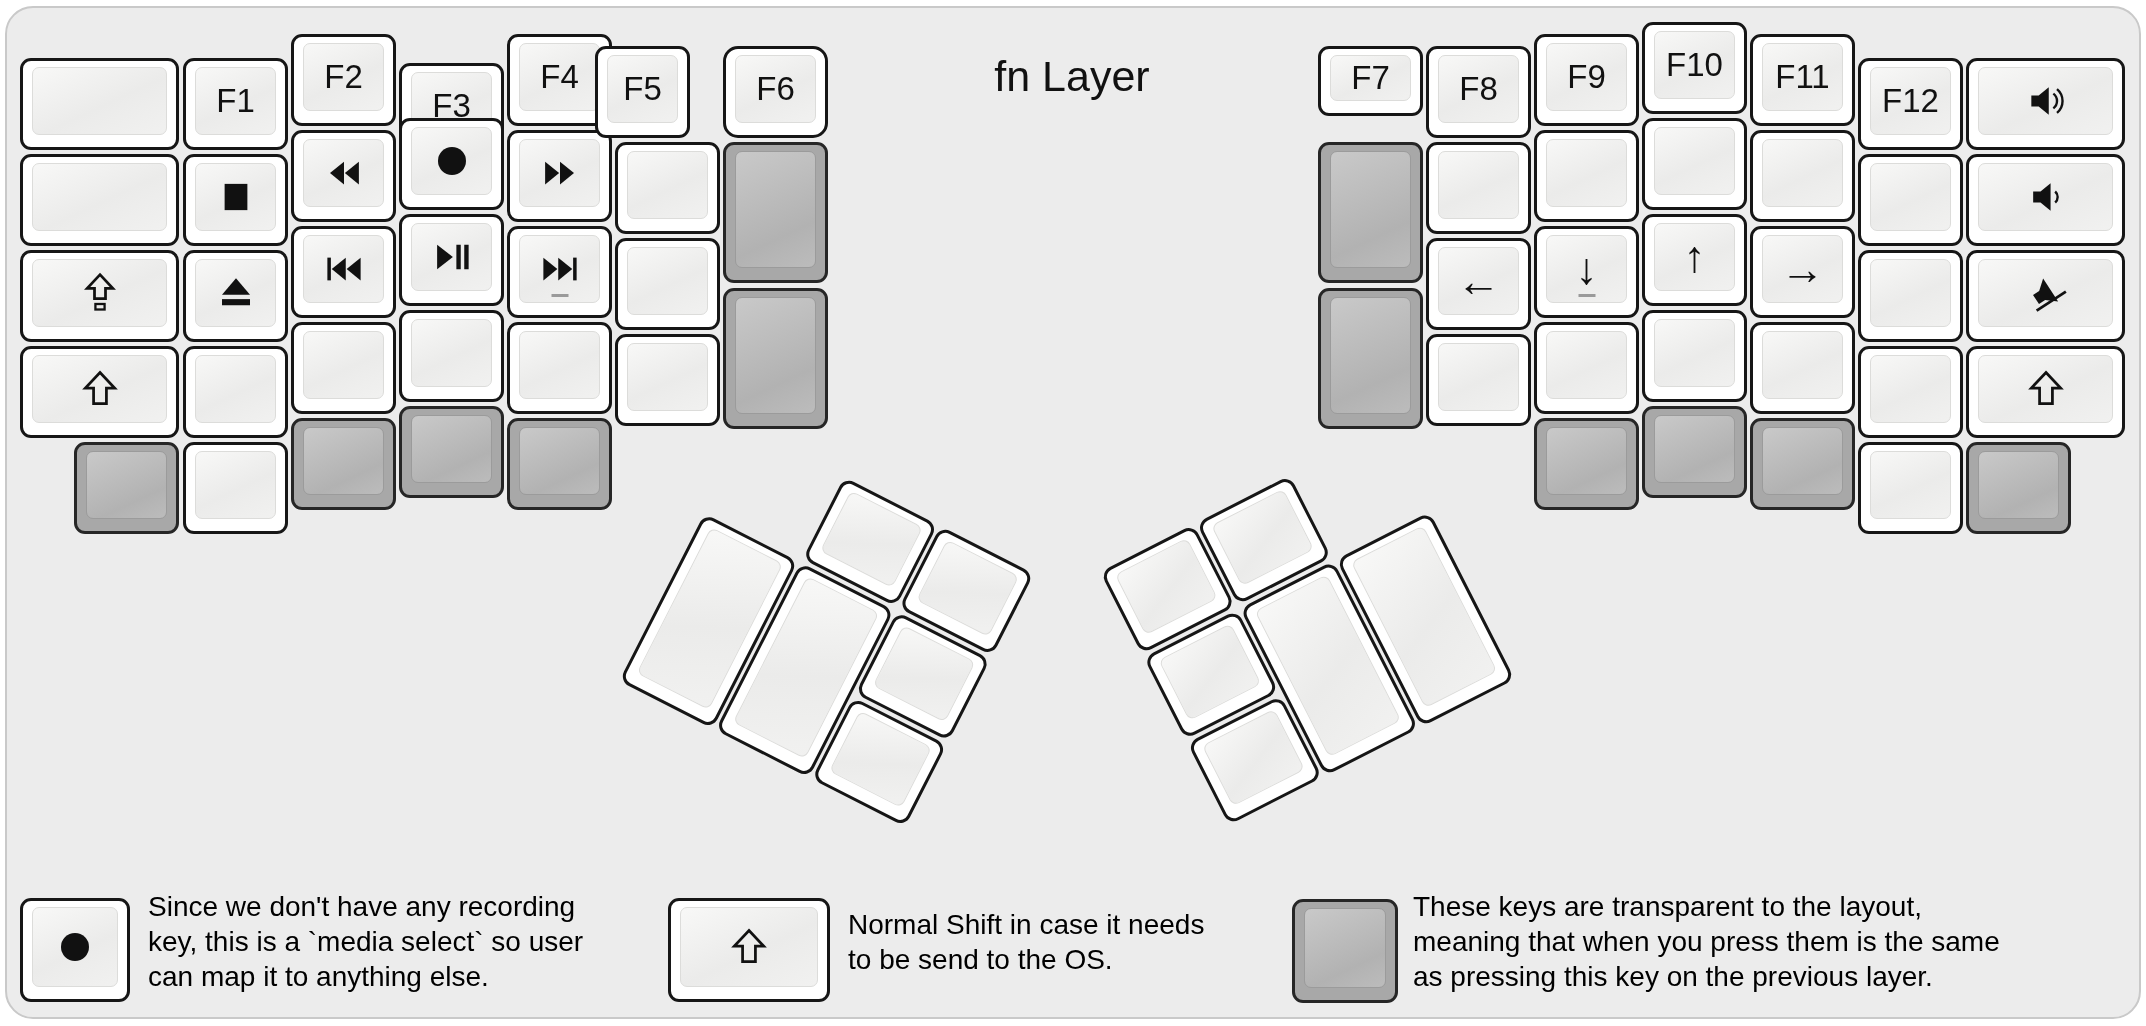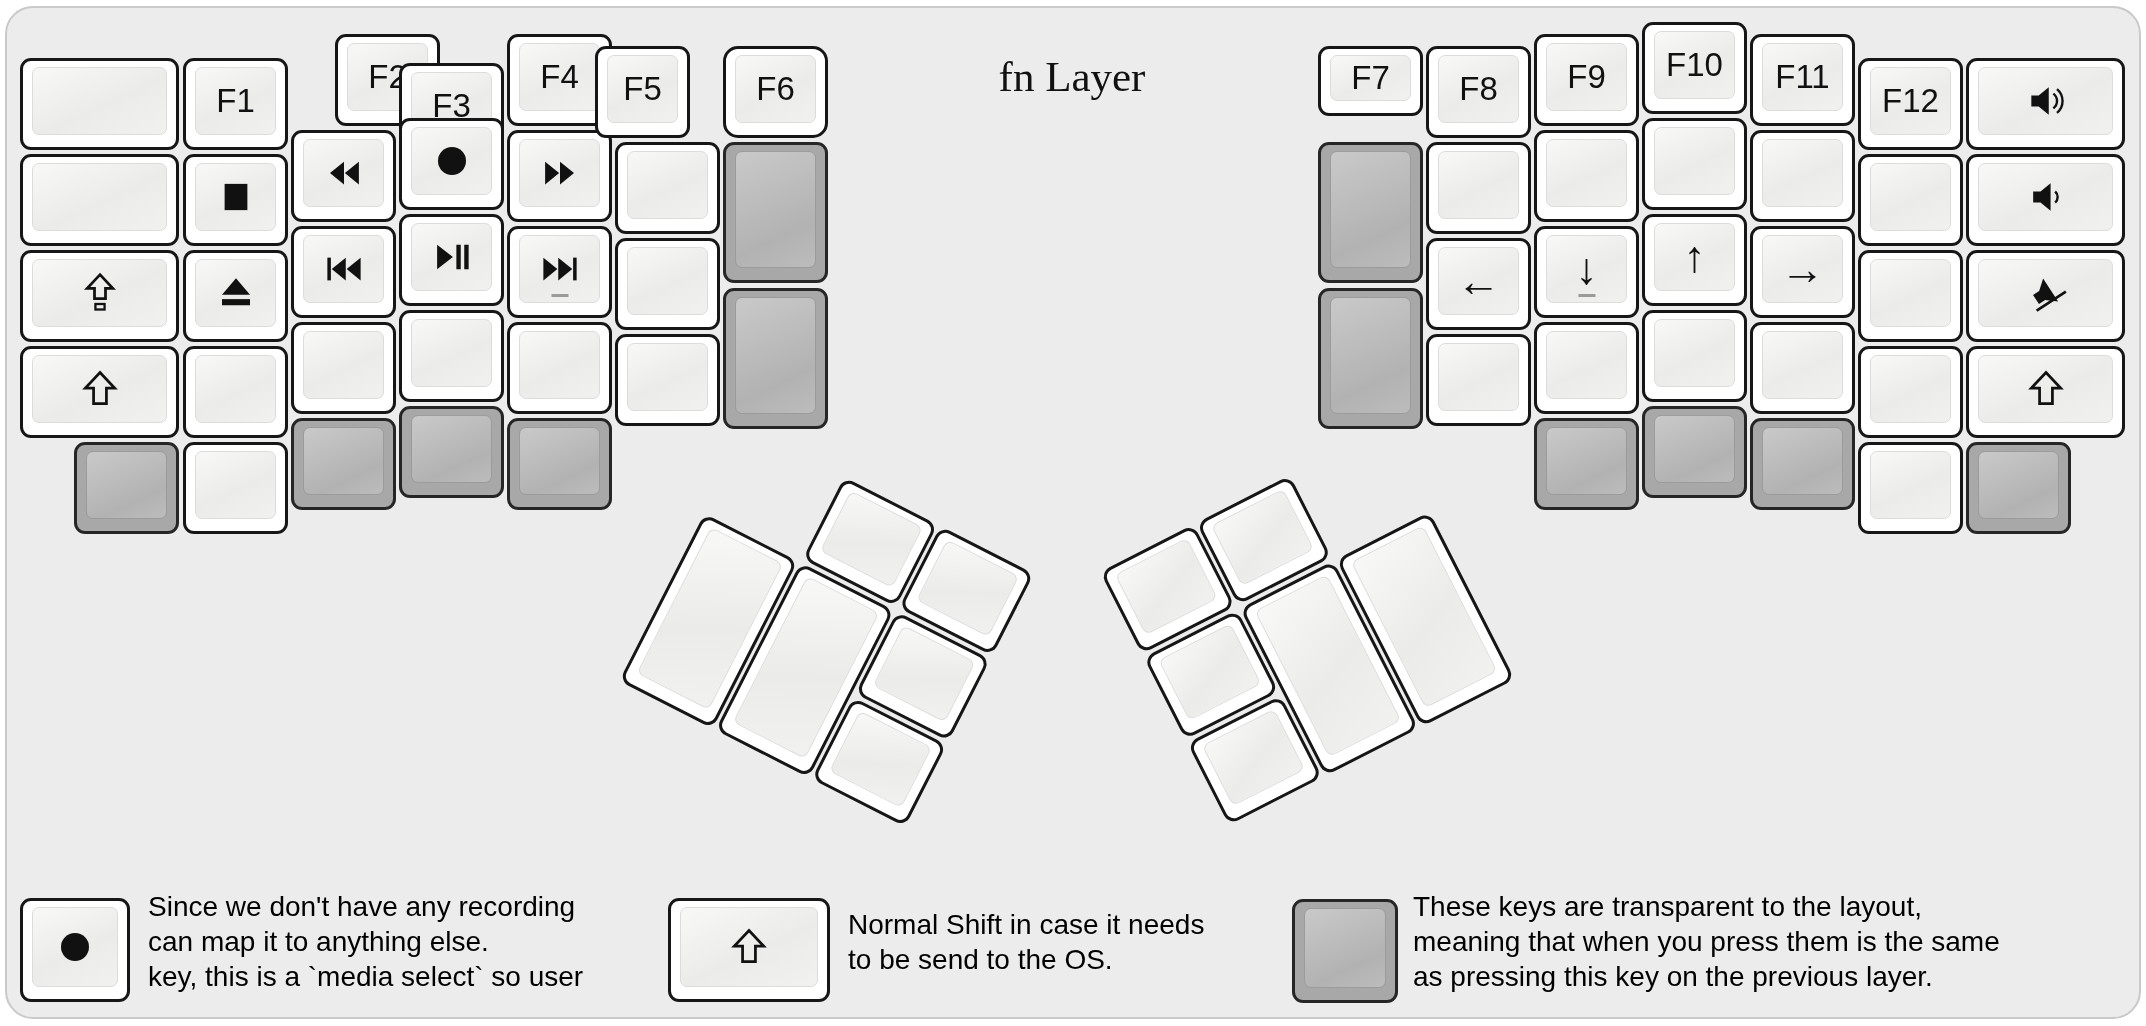--- a/index.html
+++ b/index.html
@@ -2,21 +2,21 @@
 <html><head>
 <meta charset="utf-8">
 <style>
   html,body{margin:0;padding:0;background:#fff;}
   .page{position:relative;width:2146px;height:1026px;background:#fff;overflow:hidden;
         font-family:"Liberation Sans",sans-serif;color:#111;}
   .panel{position:absolute;left:5px;top:6px;right:5px;bottom:7px;background:#ececec;
          border:2px solid #c9c9c9;border-radius:28px;}
   .board{position:absolute;left:0;top:0;width:100%;height:100%;}
   .title{position:absolute;transform:translateX(-50%);font-size:43px;font-weight:500;
-         white-space:nowrap;color:#111;font-family:Liberation Serif, serif;}
+         white-space:nowrap;color:#111;}
   .key{position:absolute;background:#fff;border:3px solid #161616;border-radius:11px;
        box-sizing:border-box;}
   .key .cap{position:absolute;left:9px;right:9px;top:6px;bottom:12px;border-radius:7px;
        background:linear-gradient(155deg,#f8f8f7 0%,#ebebea 55%,#f1f1f0 100%);
        border:1.5px solid #dcdcda;display:flex;align-items:center;justify-content:center;}
   .key.grey{background:#a8a8a8;border-color:#262626;}
   .key.grey .cap{background:linear-gradient(155deg,#c9c9c9 0%,#b2b2b2 70%,#bcbcbc 100%);
        border-color:#9b9b9b;}
   .key .label{font-size:33px;color:#111;}
   .key .label.glyph{font-size:44px;line-height:1;}
@@ -125,21 +125,21 @@
             </svg>
           </span>
         </div>
       </div>
       <div class="key" style="left: 183px; top: 346px; width: 105px; height: 92px;">
         <div class="cap"></div>
       </div>
       <div class="key" style="left: 183px; top: 442px; width: 105px; height: 92px;">
         <div class="cap"></div>
       </div>
-      <div class="key" style="left: 291px; top: 34px; width: 105px; height: 92px; margin-left: 44px;">
+      <div class="key" style="left: 291px; top: 34px; width: 105px; height: 92px;">
         <div class="cap">
           <span class="label">F2</span>
         </div>
       </div>
       <div class="key" style="left: 291px; top: 130px; width: 105px; height: 92px;">
         <div class="cap">
           <span>
             <svg width="42" height="42" viewBox="0 0 48 48" fill="#111">
               <path d="M24 11 L8 24 L24 37 Z"></path>
               <path d="M41 11 L25 24 L41 37 Z"></path>
@@ -406,22 +406,22 @@
         <div class="cap">
           <span>
             <svg width="42" height="42" viewBox="0 0 48 48" fill="#111">
               <circle cx="24" cy="24" r="16"></circle>
             </svg>
           </span>
         </div>
       </div>
       <div class="legend-text" style="left: 148px; top: 889px;">
         <div>Since we don't have any recording</div>
+        <div>key, this is a `media select` so user</div>
         <div>can map it to anything else.</div>
-        <div>key, this is a `media select` so user</div>
       </div>
       <div class="key legend-item-key" style="left: 668px; top: 898px; width: 162px; height: 104px;">
         <div class="cap">
           <span>
             <svg width="44" height="44" viewBox="0 0 48 48" fill="none" stroke="#111" stroke-width="3" stroke-linejoin="miter">
               <path d="M24 6 L40 23 H31 V40 H17 V23 H8 Z"></path>
             </svg>
           </span>
         </div>
       </div>

